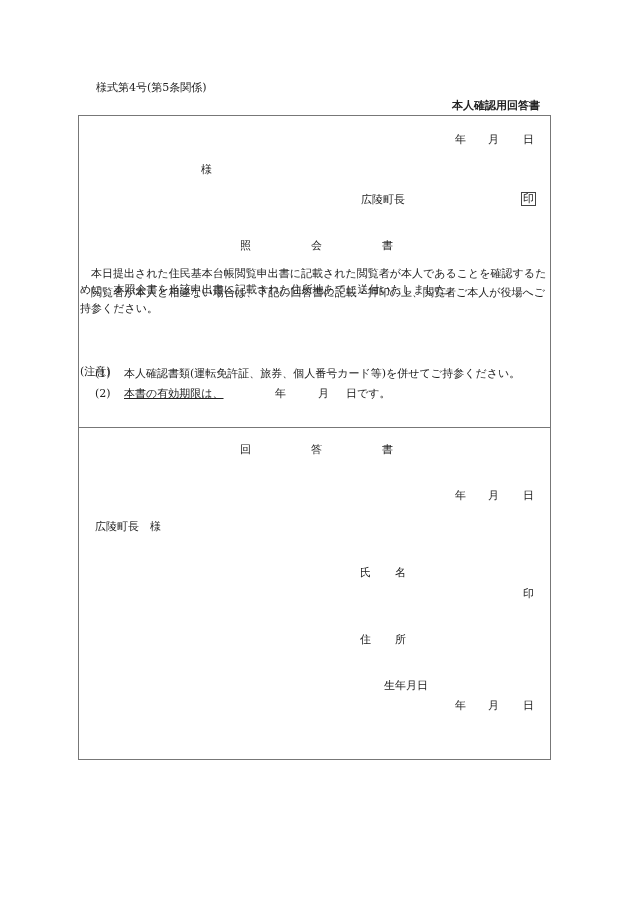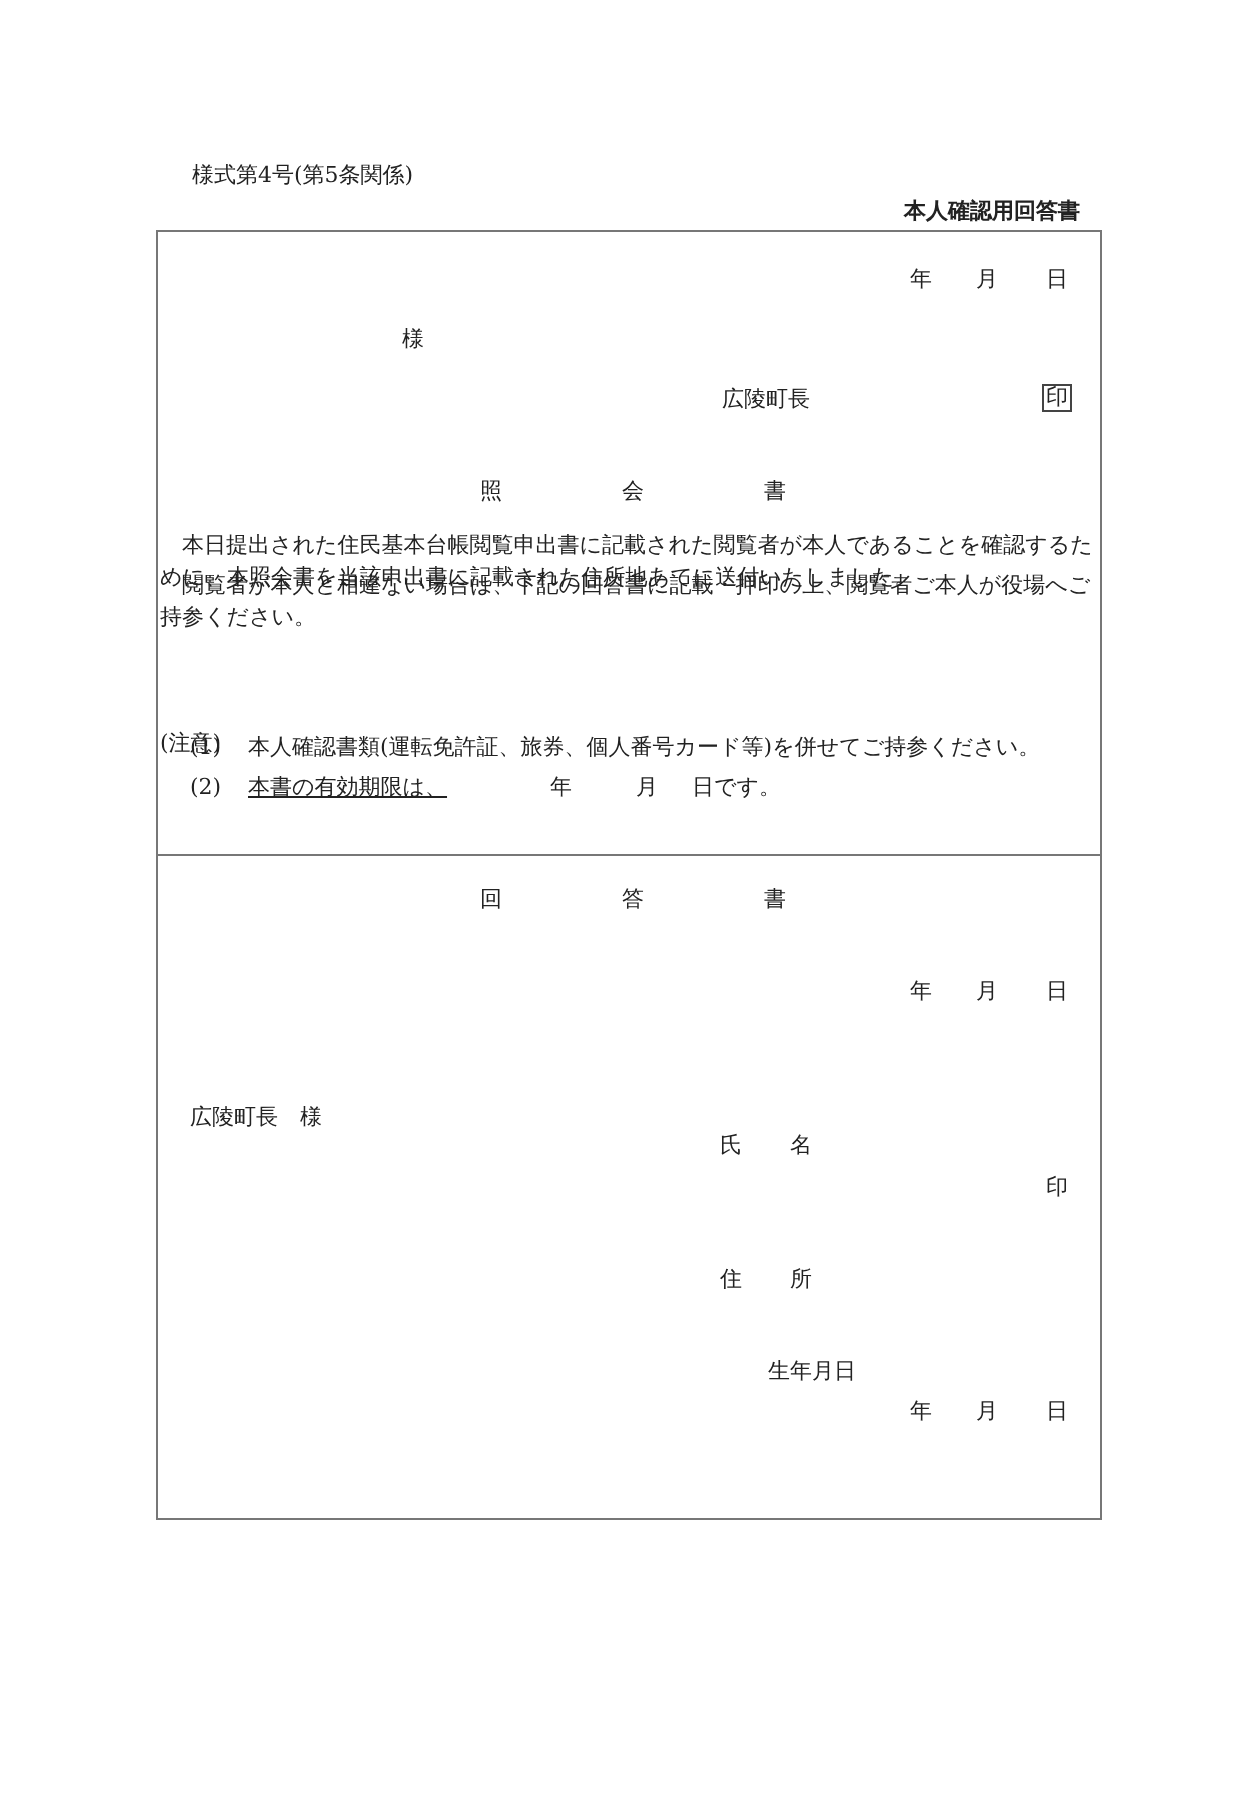--- a/index.html
+++ b/index.html
@@ -71,21 +71,21 @@
   <div>
     <div class="abs" style="left:240px; top:443px;">回</div>
     <div class="abs" style="left:311px; top:443px;">答</div>
     <div class="abs" style="left:382px; top:443px;">書</div>
   </div>
 
   <div class="abs" style="left:455px; top:489px;">年</div>
   <div class="abs" style="left:488px; top:489px;">月</div>
   <div class="abs" style="left:523px; top:489px;">日</div>
 
-  <div class="abs" style="left:95px; top:520px;margin-top:32px;">広陵町長　様</div>
+  <div class="abs" style="left:95px; top:520px;">広陵町長　様</div>
 
   <div class="abs" style="left:360px; top:566px;">氏</div>
   <div class="abs" style="left:395px; top:566px;">名</div>
   <div class="abs" style="left:523px; top:587px;">印</div>
 
   <div class="abs" style="left:360px; top:633px;">住</div>
   <div class="abs" style="left:395px; top:633px;">所</div>
 
   <div class="abs" style="left:384px; top:679px;">生年月日</div>
   <div class="abs" style="left:455px; top:699px;">年</div>

